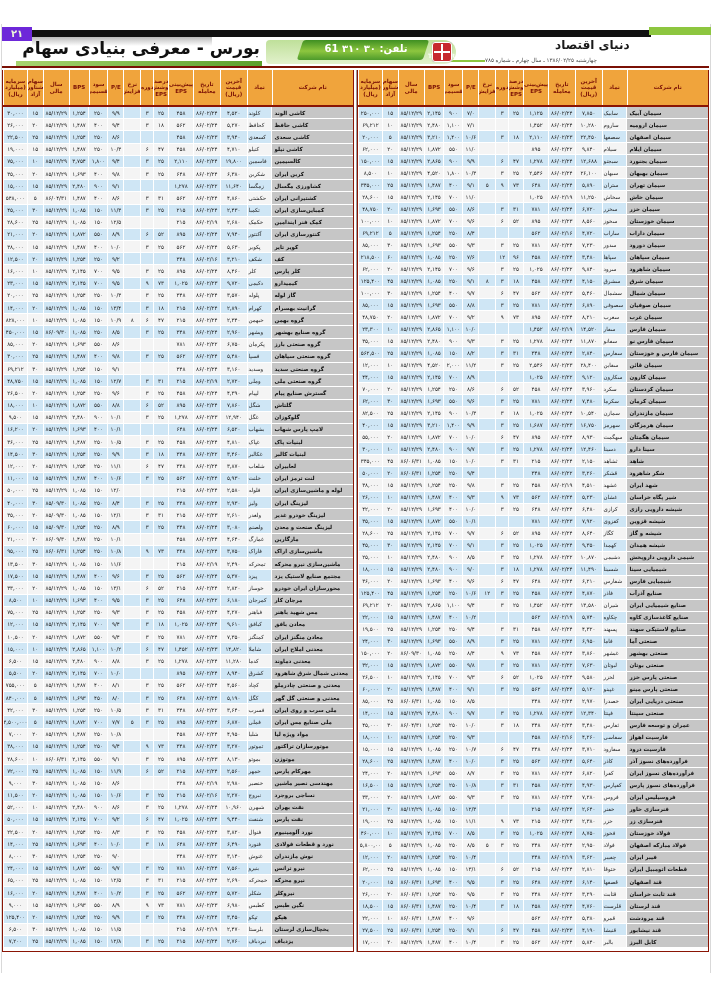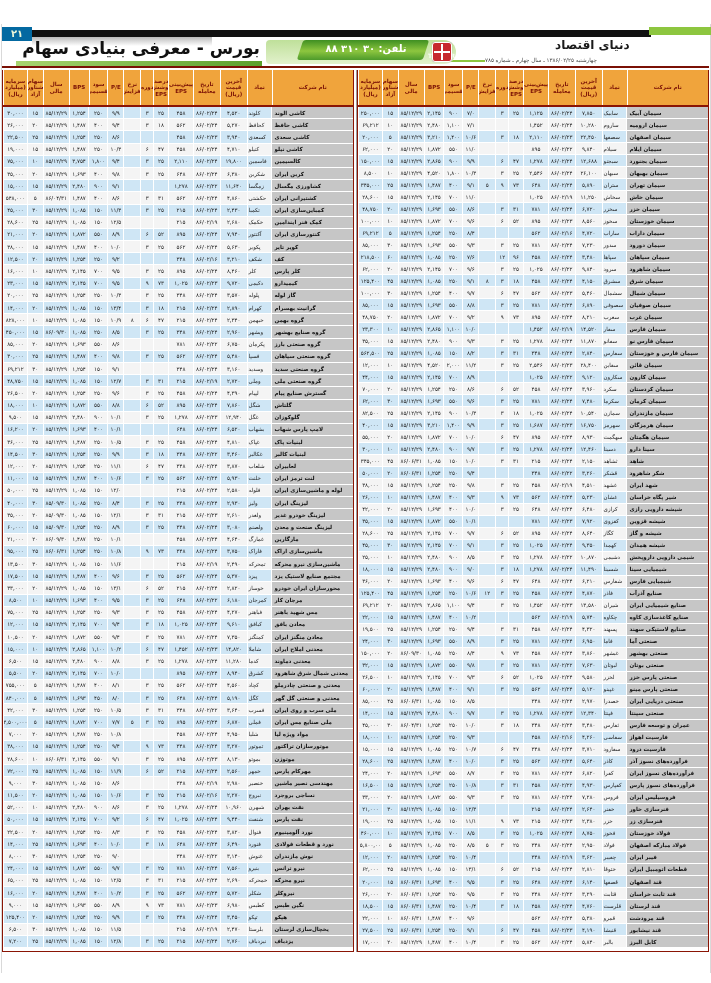--- a/index.html
+++ b/index.html
@@ -5,21 +5,21 @@
   html,body{margin:0;padding:0;}
   body{
     width:711px;height:983px;position:relative;background:#ffffff;
     font-family:"DejaVu Sans",sans-serif;overflow:hidden;direction:rtl;
   }
   
   .edge-line{position:absolute;top:24px;bottom:10px;width:1px;background:#d9d9d9;}
   .edge-right{right:0;} .edge-left{left:1px;}
   .topbar{position:absolute;top:30px;left:30px;right:60px;height:7px;background:#111111;}
   .topbar-greencap{position:absolute;top:27px;right:0px;width:62px;height:8px;background:#8dc63f;}
-  .pagenum-box{position:absolute;top:27px;left:2px;width:30px;height:14px;background:#0369a1;
+  .pagenum-box{position:absolute;top:27px;left:2px;width:30px;height:14px;background:#6d28d9;
     color:#eaf5d8;font-size:10px;font-weight:bold;text-align:center;line-height:14px;}
   .gray-strip{position:absolute;top:37px;left:32px;width:180px;height:9px;
     background:linear-gradient(to bottom,#bbbbbb,#ffffff);}
   .masthead{position:absolute;top:38px;right:6px;width:150px;text-align:left;
     font-size:12px;font-weight:bold;color:#1a1a1a;letter-spacing:-1px;}
   .dateline{position:absolute;top:57px;right:6px;width:220px;text-align:left;
     font-size:5.5px;color:#444444;}
   .dateline-dash{position:absolute;top:60px;right:226px;width:46px;height:2px;background:#8dc63f;}
   .section-title{position:absolute;top:38px;left:60px;width:200px;text-align:center;
     font-size:17px;font-weight:bold;color:#111111;white-space:nowrap;}
@@ -73,21 +73,21 @@
 <div class="pagenum-box">۲۱</div>
 <div class="gray-strip"></div>
 <div class="masthead">دنیای اقتصاد</div>
 <div class="dateline-dash"></div>
 <div class="dateline">چهارشنبه ۱۳۸۶/۰۲/۲۵ ـ سال چهارم ـ شماره ۷۸۵</div>
 
 <div class="section-title">بورس - معرفی بنیادی سهام</div>
 <div class="title-underline"></div>
 <div class="phone-ribbon"></div>
 <div class="phone-badge"></div>
-<div class="phone-text">تلفن: ۳۰ ۳۱۰ ۸۸</div>
+<div class="phone-text">تلفن: ۳۰ ۳۱۰ 61</div>
 <div class="brand-watermark">TADBIRPardaz</div>
 <div class="grid-icon"></div>
 <div class="rule-maroon"></div>
 
 <div class="table-wrap table-right">
   <div class="thead">
       <div class="th c0">نام شرکت</div>
       <div class="th c1">نماد</div>
       <div class="th c2">آخرین قیمت (ریال)</div>
       <div class="th c3">تاریخ معامله</div>

